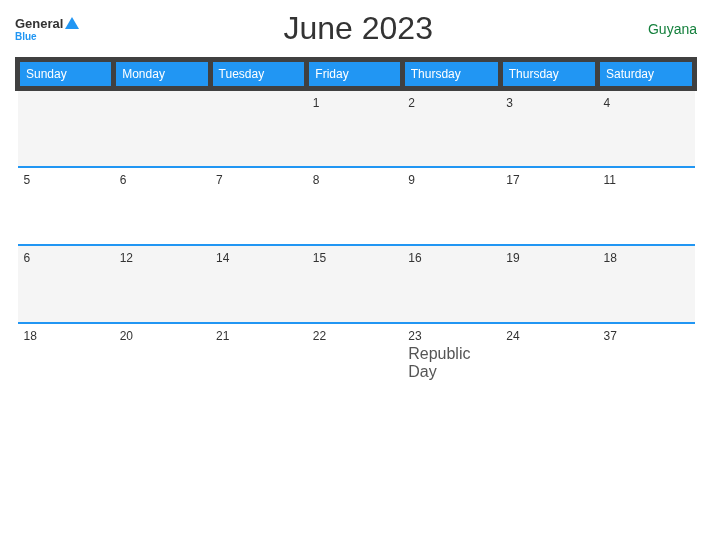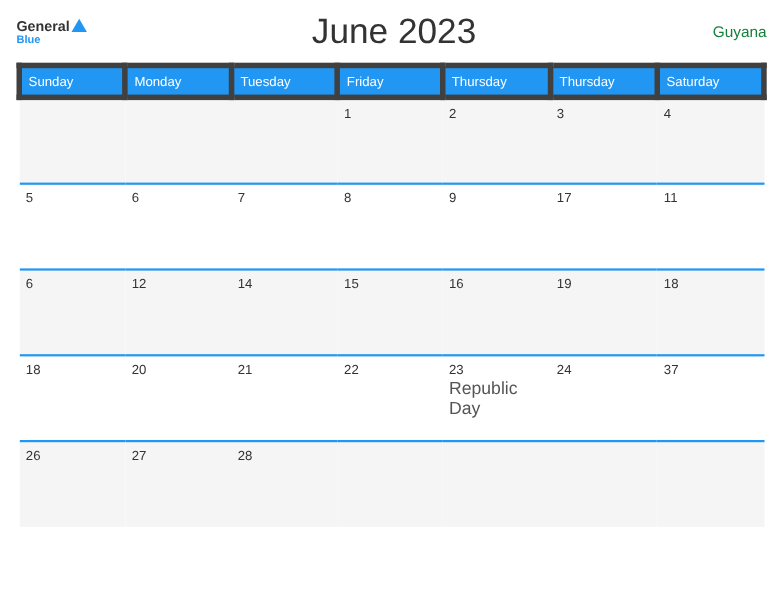--- a/index.html
+++ b/index.html
@@ -218,30 +218,15 @@
             <span class="day-number">23</span>
             <span class="day-event">Republic Day</span>
           </td>
           <td>
             <span class="day-number">24</span>
           </td>
           <td>
             <span class="day-number">37</span>
           </td>
         </tr>
-        <tr>
-          <td>
-            <span class="day-number">26</span>
-          </td>
-          <td>
-            <span class="day-number">27</span>
-          </td>
-          <td>
-            <span class="day-number">28</span>
-          </td>
-          <td></td>
-          <td></td>
-          <td></td>
-          <td></td>
-        </tr>
       </tbody>
   </table>
 </div>
 
 </body></html>

